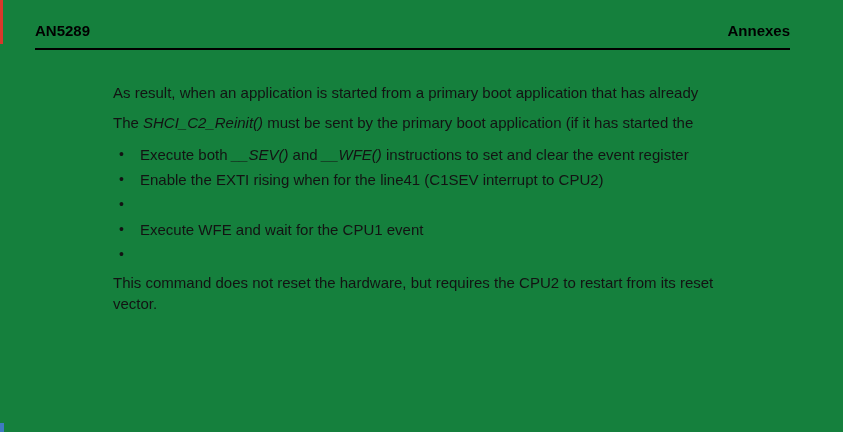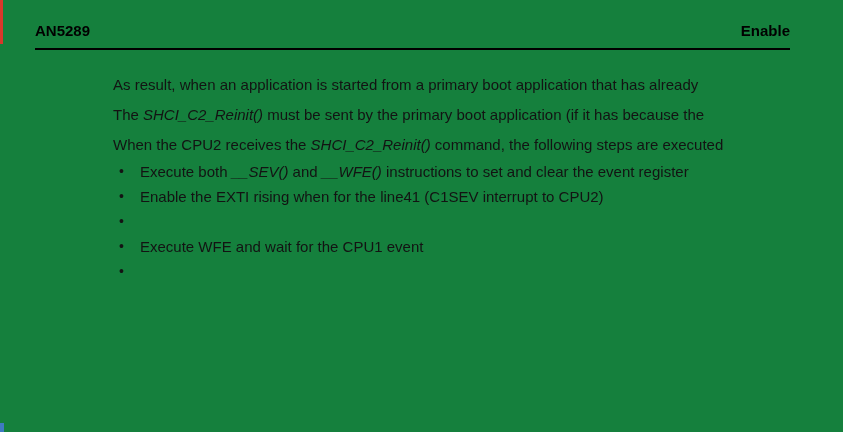--- a/index.html
+++ b/index.html
@@ -17,21 +17,21 @@
     display:flex;justify-content:space-between;align-items:baseline;
     font-size:15px;font-weight:bold;color:#000;
   }
   .rule{
     position:absolute;top:48px;left:35px;right:53px;height:2px;
     background:#000;border:none;margin:0;
   }
 
   
   .content{
-    position:absolute;top:74px;left:113px;width:680px;
+    position:absolute;top:82px;left:113px;width:680px;
     font-size:15px;line-height:21px;color:#131313;
   }
   .content p{margin:0 0 9px 0;}
   p.steps-intro{margin-bottom:4px;}
   .ln{display:block;white-space:nowrap;}
   .it{font-style:italic;margin-top:12px;}
 
   
   .bullets{margin:0 0 5px 0;}
   .bullet-row{display:flex;padding:2px 0;}
@@ -49,37 +49,34 @@
 </head>
 <body>
 
 <div class="page">
 
   <div class="edge-frag red" style="background: rgb(216, 56, 43);"></div>
   <div class="edge-frag blue" style="background: rgb(63, 122, 193);"></div>
 
   <div class="hdr">
     <span>AN5289</span>
-    <span>Enable</span>
+    <span>Annexes</span>
   </div>
   <div class="rule"></div>
 
   <div class="content">
 
     <p>
       <span class="ln">As result, when an application is started from a primary boot application that has already</span>
     </p>
 
     <p>
-      <span class="ln"><span>The </span><span class="it">SHCI_C2_Reinit()</span><span> must be sent by the primary boot application (if it has because the</span></span>
+      <span class="ln"><span>The </span><span class="it">SHCI_C2_Reinit()</span><span> must be sent by the primary boot application (if it has started the</span></span>
     </p>
 
-    <p class="steps-intro">
-      <span class="ln"><span>When the CPU2 receives the </span><span class="it">SHCI_C2_Reinit()</span><span> command, the following steps are executed</span></span>
-    </p>
 
     <div class="bullets">
 
       <div class="bullet-row">
         <span class="bullet-dot">•</span>
         <span class="bullet-text"><span>Execute both </span><span class="it">__SEV()</span><span> and </span><span class="it">__WFE()</span><span> instructions to set and clear the event register</span></span>
       </div>
 
       <div class="bullet-row">
         <span class="bullet-dot">•</span>
@@ -94,15 +91,19 @@
         <span class="bullet-dot">•</span>
         <span class="bullet-text">Execute WFE and wait for the CPU1 event</span>
       </div>
 
       <div class="bullet-row">
         <span class="bullet-dot">•</span>
       </div>
 
     </div>
 
+    <p>
+      <span class="ln">This command does not reset the hardware, but requires the CPU2 to restart from its reset</span>
+      <span class="ln">vector.</span>
+    </p>
 
   </div>
 </div>
 
 </body></html>

